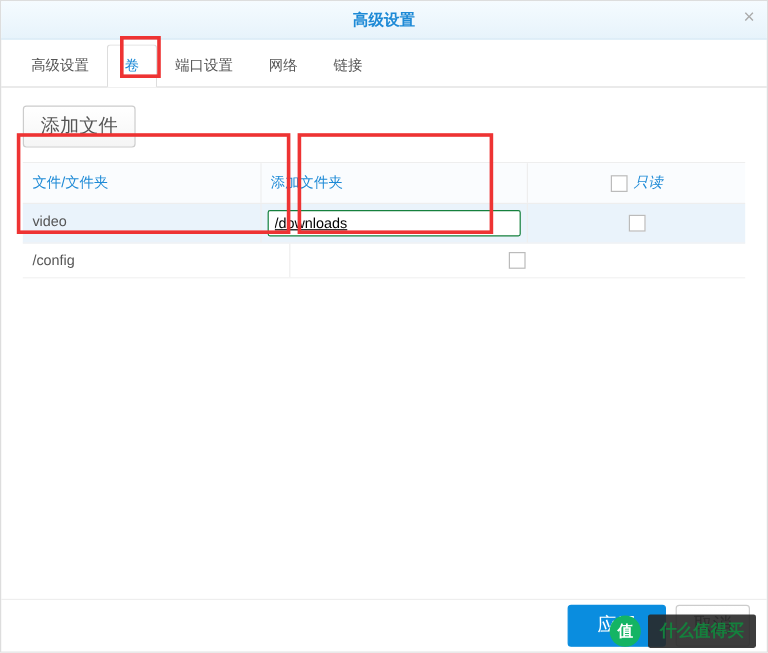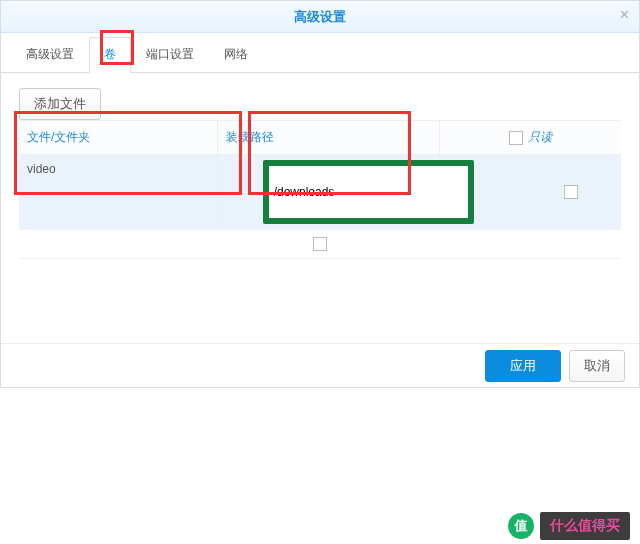--- a/index.html
+++ b/index.html
@@ -1,93 +1,97 @@
 <!DOCTYPE html>
 <html><head>
   <meta charset="utf-8">
   <style>
     * { box-sizing: border-box; margin: 0; padding: 0; }
     body { font-family: Arial, "Microsoft YaHei", sans-serif; font-size: 12px; color: #555; width: 640px; height: 544px; background: #fff; position: relative; }
-    .dialog { width: 640px; height: 388px; border: 1px solid #ddd; display: flex; flex-direction: column; }
+    .dialog { width: 640px; height: 544px; border: 1px solid #ddd; display: flex; flex-direction: column; }
     .header { height: 32px; background: linear-gradient(#f5fbff, #e7f3fb); border-bottom: 1px solid #cde4f3; display: flex; align-items: center; justify-content: center; position: relative; }
     .header-title { color: #1e8ad6; font-weight: bold; font-size: 13px; }
     .close-x { position: absolute; right: 10px; top: 5px; font-size: 16px; color: #aaa; cursor: pointer; }
     .tabs { display: flex; border-bottom: 1px solid #ddd; padding: 4px 10px 0 10px; }
     .tab { padding: 8px 14px; cursor: pointer; color: #555; border: 1px solid transparent; }
     .tab.active { color: #1e8ad6; border: 1px solid #ddd; border-bottom: 1px solid #fff; background: #fff; border-radius: 3px 3px 0 0; margin-bottom: -1px; }
     .content { flex: 1; padding: 15px 18px; display: flex; flex-direction: column; }
     .toolbar { display: flex; gap: 8px; align-items: center; }
-    .btn { padding: 6px 14px; border: 1px solid #ccc; border-radius: 3px; background: linear-gradient(#fff, #f5f5f5); cursor: pointer; color: #555; font-size: 13px; }
+    .btn { padding: 6px 14px; border: 1px solid #ccc; border-radius: 3px; background: linear-gradient(#fff, #f5f5f5); cursor: pointer; color: #555; font-size: 16px; }
     .btn-danger { background: #e84c3d; border-color: #e84c3d; color: #fff; margin-left: auto; padding: 6px 22px; }
-    .grid { border-top: 1px solid #eee; }
+    .grid { margin-top: 12px; border-top: 1px solid #eee; }
     .grid-head { display: flex; border-bottom: 1px solid #eee; background: #fafcfe; }
-    .grid-row { display: flex; border-bottom: 1px solid #f2f2f2; gap: 40px; }
+    .grid-row { display: flex; border-bottom: 1px solid #f2f2f2; }
     .grid-row.sel { background: #eaf3fb; }
     .col1 { width: 33%; padding: 7px 8px; border-right: 1px solid #eee; }
     .col2 { width: 37%; padding: 5px 5px; border-right: 1px solid #eee; }
     .col3 { flex: 1; padding: 7px 8px; display: flex; align-items: center; justify-content: center; }
     .th { color: #1e8ad6; padding: 8px 8px; }
-    .path-input { width: 100%; padding: 19px 5px; border: 6px solid #15803d; border-radius: 2px; font-size: 12px; }
+    .path-input { width: 100%; padding: 3px 5px; border: 1px solid #15803d; border-radius: 2px; font-size: 12px; text-decoration: underline; }
     .path-plain { padding: 2px 3px; }
     .chk { width: 14px; height: 14px; border: 1px solid #bbb; background: #fff; }
     .chk-w { display: flex; align-items: center; gap: 5px; justify-content: center; width: 100%; font-style: italic; }
     .redbox { position: absolute; border: 3px solid #e33; pointer-events: none; }
     .rb-tab { left: 100px; top: 30px; width: 34px; height: 35px; }
     .rb-col1 { left: 14px; top: 111px; width: 228px; height: 84px; }
     .rb-col2 { left: 248px; top: 111px; width: 163px; height: 84px; }
     .footer { height: 44px; border-top: 1px solid #eee; display: flex; justify-content: flex-end; align-items: center; padding: 0 14px; gap: 8px; position: relative; }
     .btn-primary { background: #0a8ddf; border-color: #0a8ddf; color: #fff; padding: 6px 24px; }
     .watermark { position: absolute; right: 10px; bottom: 4px; display: flex; align-items: center; gap: 6px; z-index: 10; }
     .wm-circle { width: 26px; height: 26px; border-radius: 50%; background: #14b464; color: #fff; display: flex; align-items: center; justify-content: center; font-weight: bold; font-size: 13px; }
-    .wm-text { background: rgba(40,40,40,0.9); color: #ec4899; padding: 5px 10px; border-radius: 2px; font-size: 14px; font-weight: bold; }
+    .wm-text { background: rgba(40,40,40,0.9); color: #15803d; padding: 5px 10px; border-radius: 2px; font-size: 14px; font-weight: bold; }
   </style>
 </head>
 <body>
 
 <div class="dialog">
   <div class="header">
     <span class="header-title">高级设置</span>
     <span class="close-x">×</span>
   </div>
 
   <div class="tabs">
     <div class="tab">高级设置</div>
     <div class="tab active">卷</div>
     <div class="tab">端口设置</div>
     <div class="tab">网络</div>
+    <div class="tab">链接</div>
   </div>
 
   <div class="content">
     <div class="toolbar">
       <button class="btn">添加文件</button>
     </div>
 
     <div class="grid">
       <div class="grid-head">
         <div class="col1 th">文件/文件夹</div>
-        <div class="col2 th">装载路径</div>
+        <div class="col2 th">添加文件夹</div>
         <div class="col3 th">
           <div class="chk-w">
             <span class="chk"></span>
             <span>只读</span>
           </div>
         </div>
       </div>
 
       <div class="grid-row sel">
         <div class="col1">video</div>
         <div class="col2">
           <input class="path-input" value="/downloads" style="">
         </div>
         <div class="col3">
           <span class="chk"></span>
         </div>
       </div>
 
       <div class="grid-row">
+        <div class="col2">
+          <div class="path-plain">/config</div>
+        </div>
         <div class="col3">
           <span class="chk"></span>
         </div>
       </div>
     </div>
   </div>
 
   <div class="footer">
     <button class="btn btn-primary">应用</button>
     <button class="btn">取消</button>

